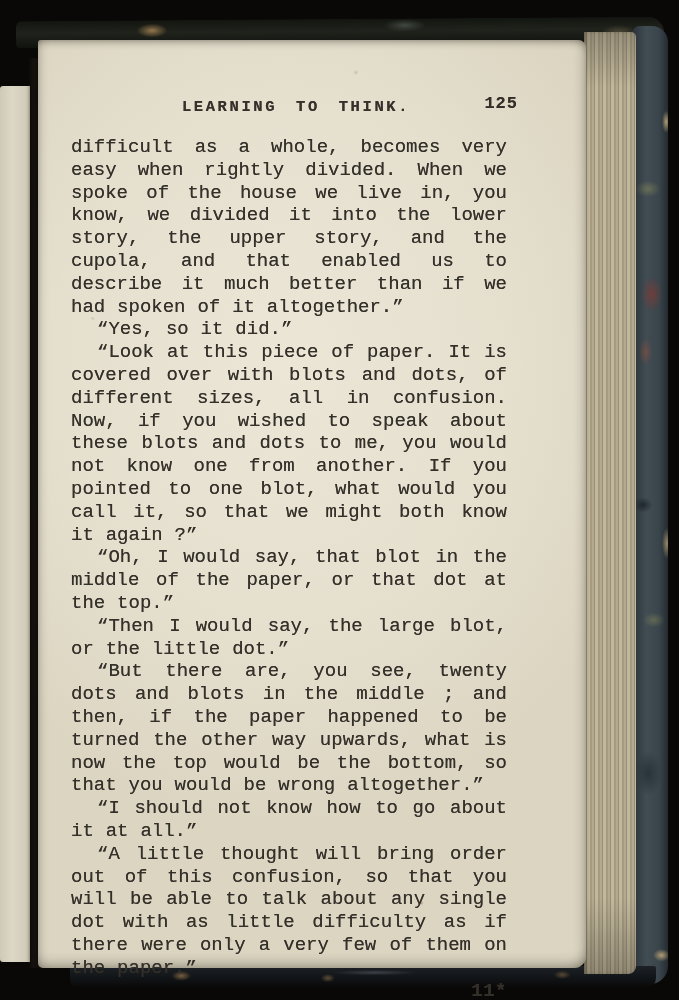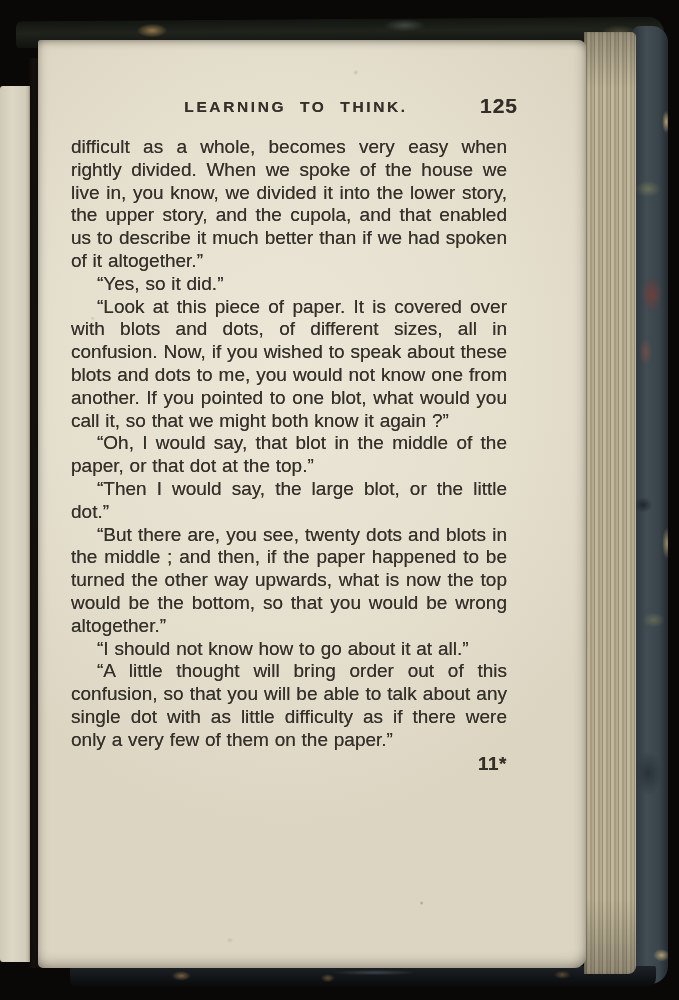--- a/index.html
+++ b/index.html
@@ -1,19 +1,19 @@
 <!DOCTYPE html>
 <html><head>
 <meta charset="utf-8">
 <style>
   html,body{margin:0;padding:0;background:#0a0807;}
   .scene{
     position:relative;width:679px;height:1000px;overflow:hidden;
     background:#0a0807;
-    font-family:Liberation Sans, sans-serif;
+    font-family:Liberation Mono, monospace;
   }
   
   .cover-top{
     position:absolute;left:16px;top:19px;width:648px;height:27px;
     border-radius:6px 16px 10px 4px;
     transform:rotate(-0.4deg);
     background:
       radial-gradient(22px 10px at 21% 38%, rgba(167,134,84,.85), rgba(167,134,84,0) 70%),
       radial-gradient(30px 9px at 60% 25%, rgba(95,105,100,.55), rgba(95,105,100,0) 70%),
       radial-gradient(26px 12px at 93% 60%, rgba(130,118,86,.5), rgba(130,118,86,0) 70%),
@@ -86,21 +86,21 @@
     text-align:center;
   }
   .running-title{
     display:inline-block;
     font-size:15.5px;font-weight:600;letter-spacing:2.6px;word-spacing:7px;
     color:#35312a;
     text-shadow:0 0 .6px rgba(53,49,42,.7);
   }
   .page-number{
     position:absolute;right:-4px;top:-4px;
-    font-size:21px;font-weight:600;letter-spacing:1px;color:#332f28;
+    font-size:17px;font-weight:600;letter-spacing:1px;color:#332f28;
     text-shadow:0 0 .6px rgba(53,49,42,.7);
     text-align:right;
   }
   .page-body{
     position:absolute;left:33px;top:96px;width:436px;
     font-size:19px;line-height:22.8px;color:#332f29;
     text-align:justify;
     text-shadow:0 0 .5px rgba(52,47,40,.75);
     word-spacing:.5px;
   }

